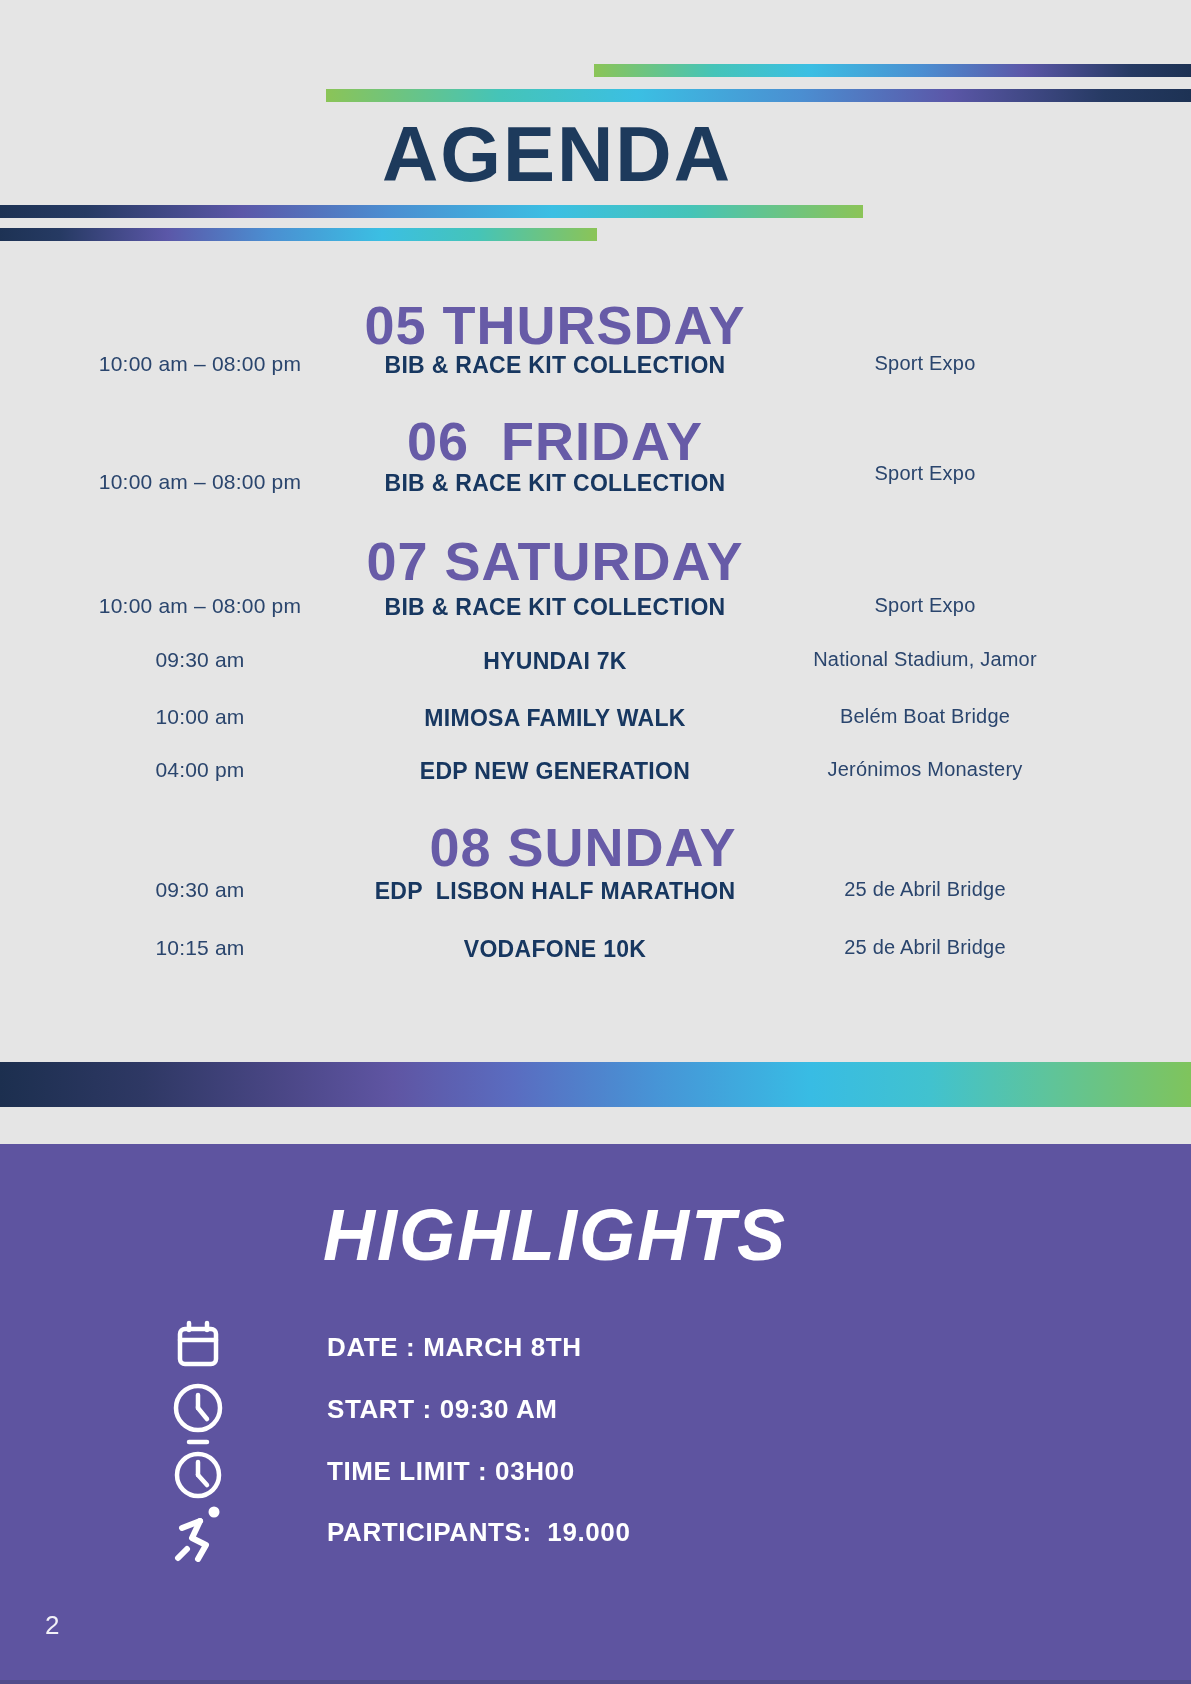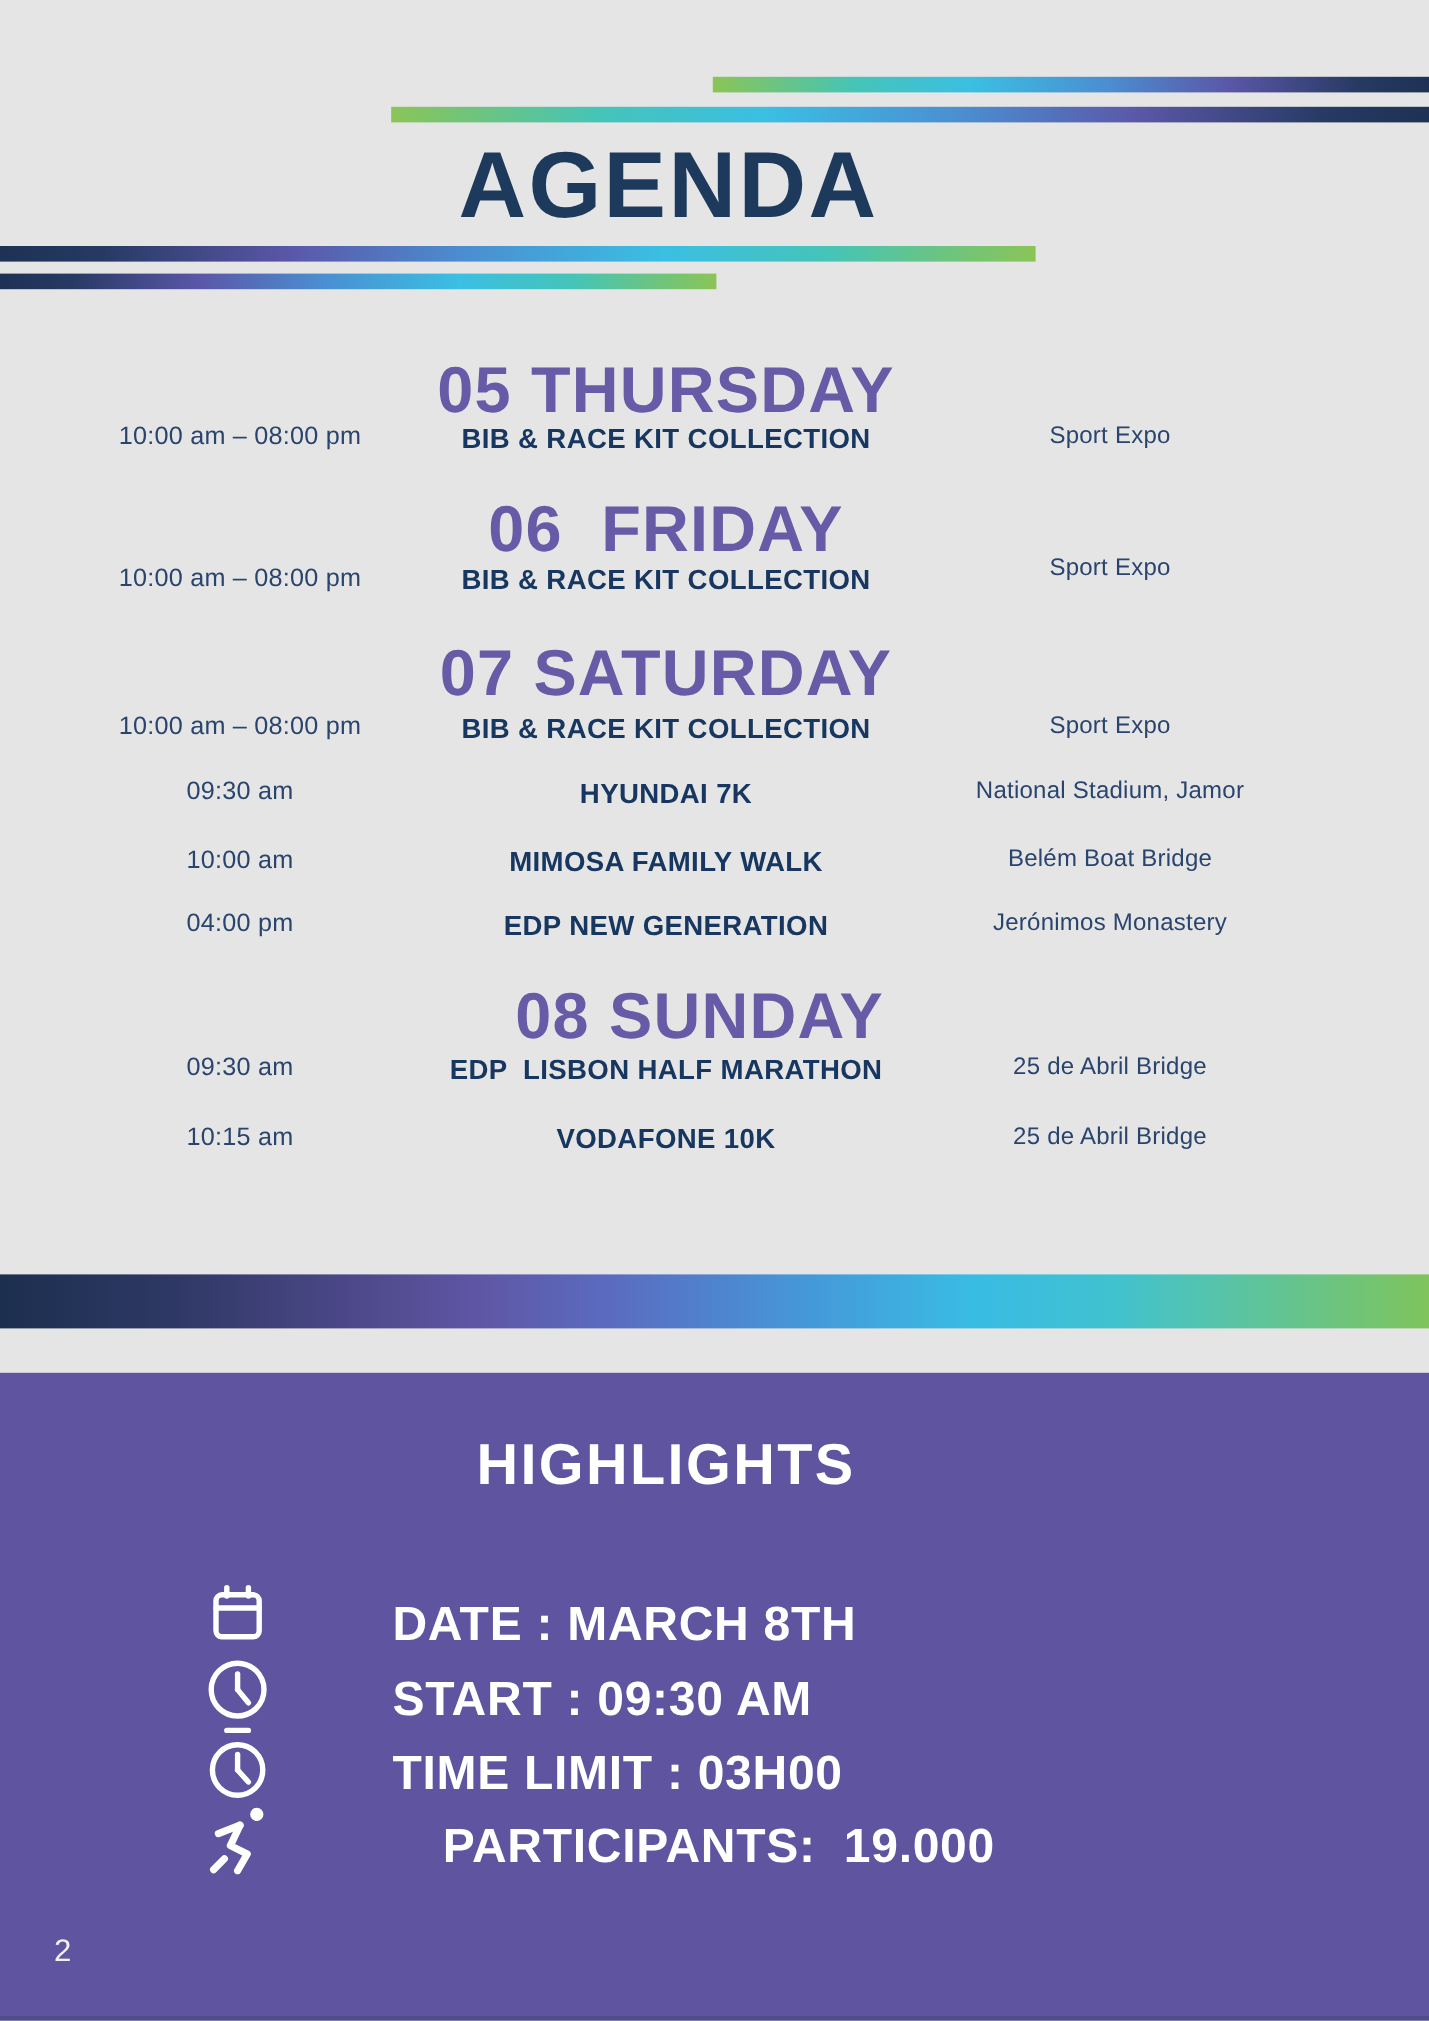--- a/index.html
+++ b/index.html
@@ -58,35 +58,35 @@
     position:absolute; top:1062px; left:0; width:1191px; height:45px;
     background:linear-gradient(90deg,#1c2f4f 0%,#2e3864 12%,#4b4787 24%,#5f55a3 33%,#5a6cc0 43%,#4794d6 55%,#38bce4 68%,#41c2cf 78%,#5ec49b 88%,#7fc45c 100%);
   }
 
   .highlights {
     position:absolute; top:1144px; left:0; width:1191px; height:540px;
     background:#5e54a0;
   }
   .highlights-title {
     position:absolute; top:52px; left:0; width:1110px; text-align:center;
-    font-size:48px; font-weight:800; letter-spacing:2px; color:#ffffff;
-    line-height:1.1; white-space:pre;
+    font-size:72px; font-weight:800; letter-spacing:2px; color:#ffffff;
+    line-height:1.1; white-space:pre;font-style:italic;
   }
   .hl-icon { position:absolute; left:172px; width:52px; text-align:center; }
   .hl-icon svg { display:block; margin:0 auto; }
   .icon-calendar  { top:176px; }
   .icon-clock     { top:238px; }
   .icon-stopwatch { top:294px; }
   .icon-runner    { top:360px; }
   .hl-text {
-    position:absolute; left:327px; font-size:40px; font-weight:700;
+    position:absolute; left:327px; font-size:26px; font-weight:700;
     color:#ffffff; letter-spacing:0.6px; white-space:pre;
   }
   .hl-text-1 { top:188px; } .hl-text-2 { top:250px; }
-  .hl-text-3 { top:312px; } .hl-text-4 { top:373px;margin-left:42px; }
+  .hl-text-3 { top:312px; } .hl-text-4 { top:373px; }
 
   .page-number {
     position:absolute; left:45px; top:466px; font-size:26px; color:#f2f1f7;
   }
   .bottom-strip {
     position:absolute; bottom:0; left:0; width:100%; height:4px;
     background:#514c8a;
   }
 </style>
 </head>

